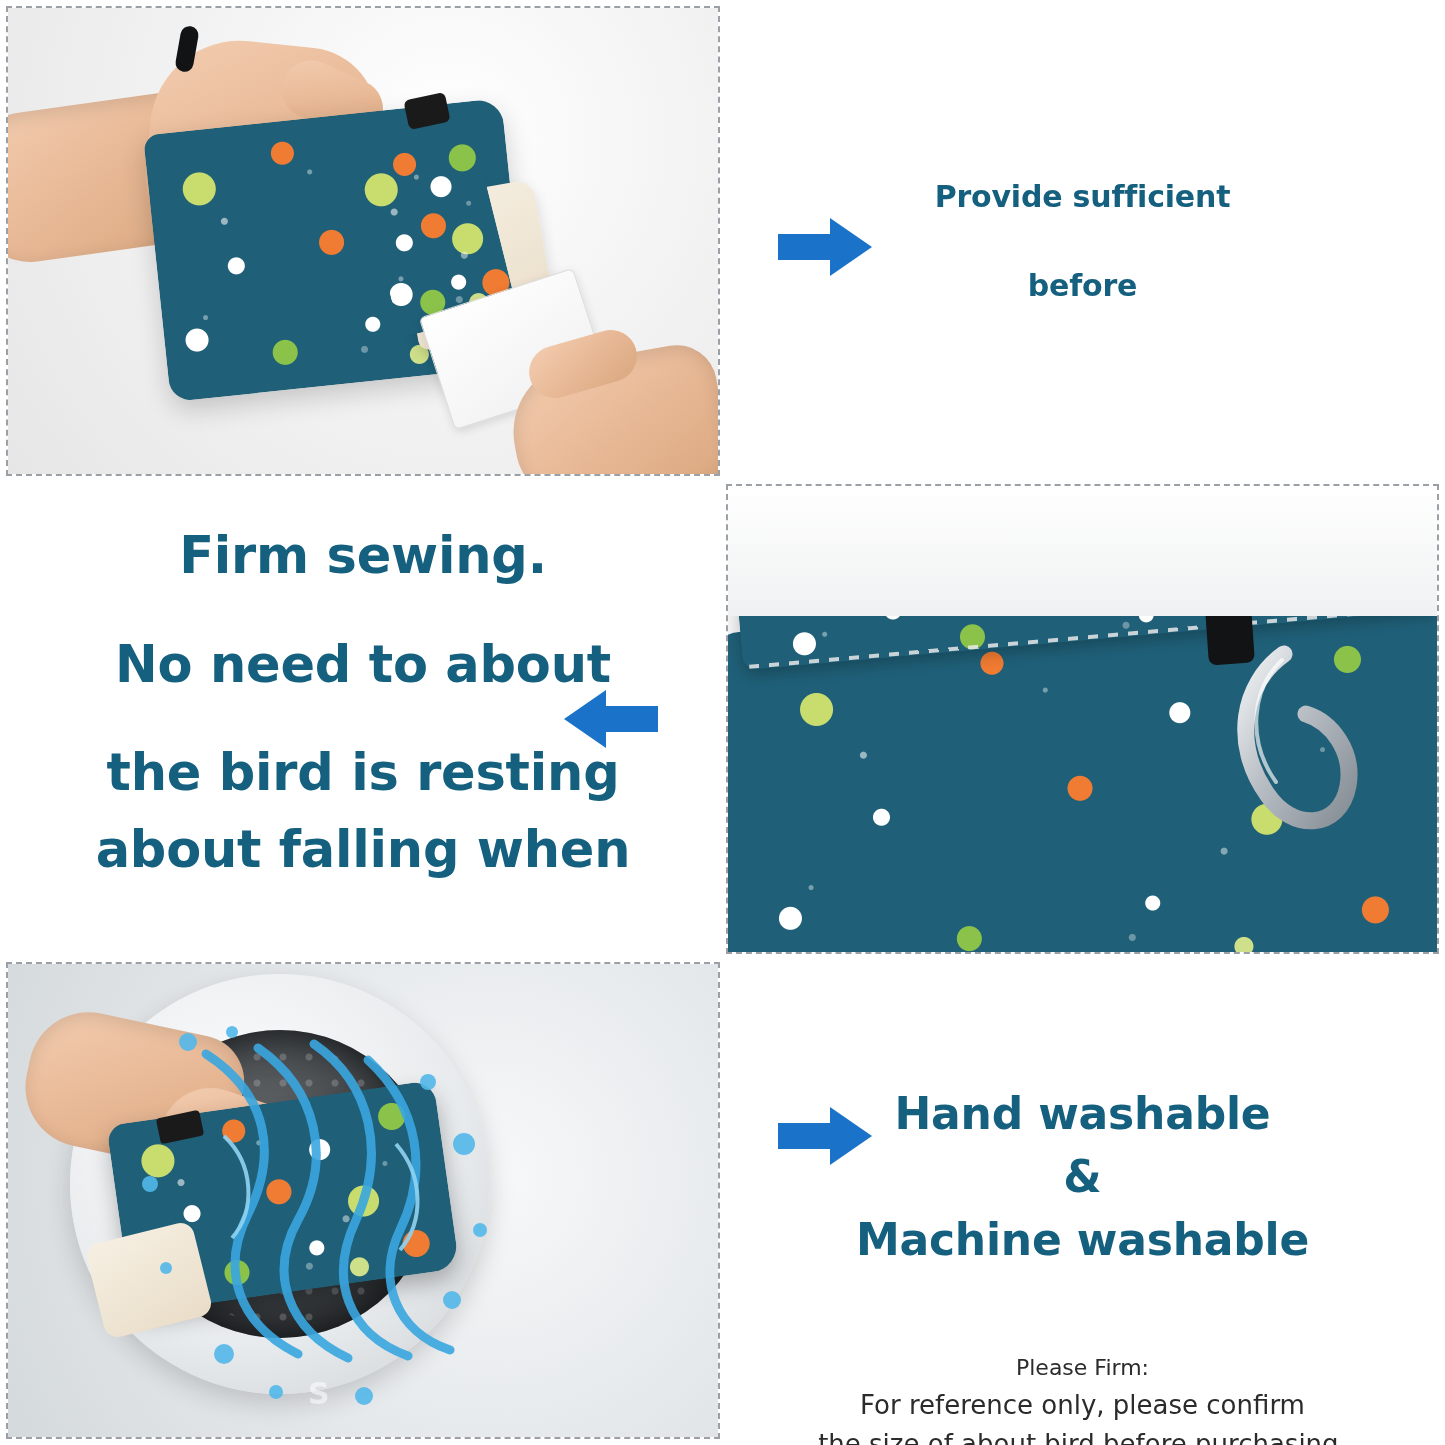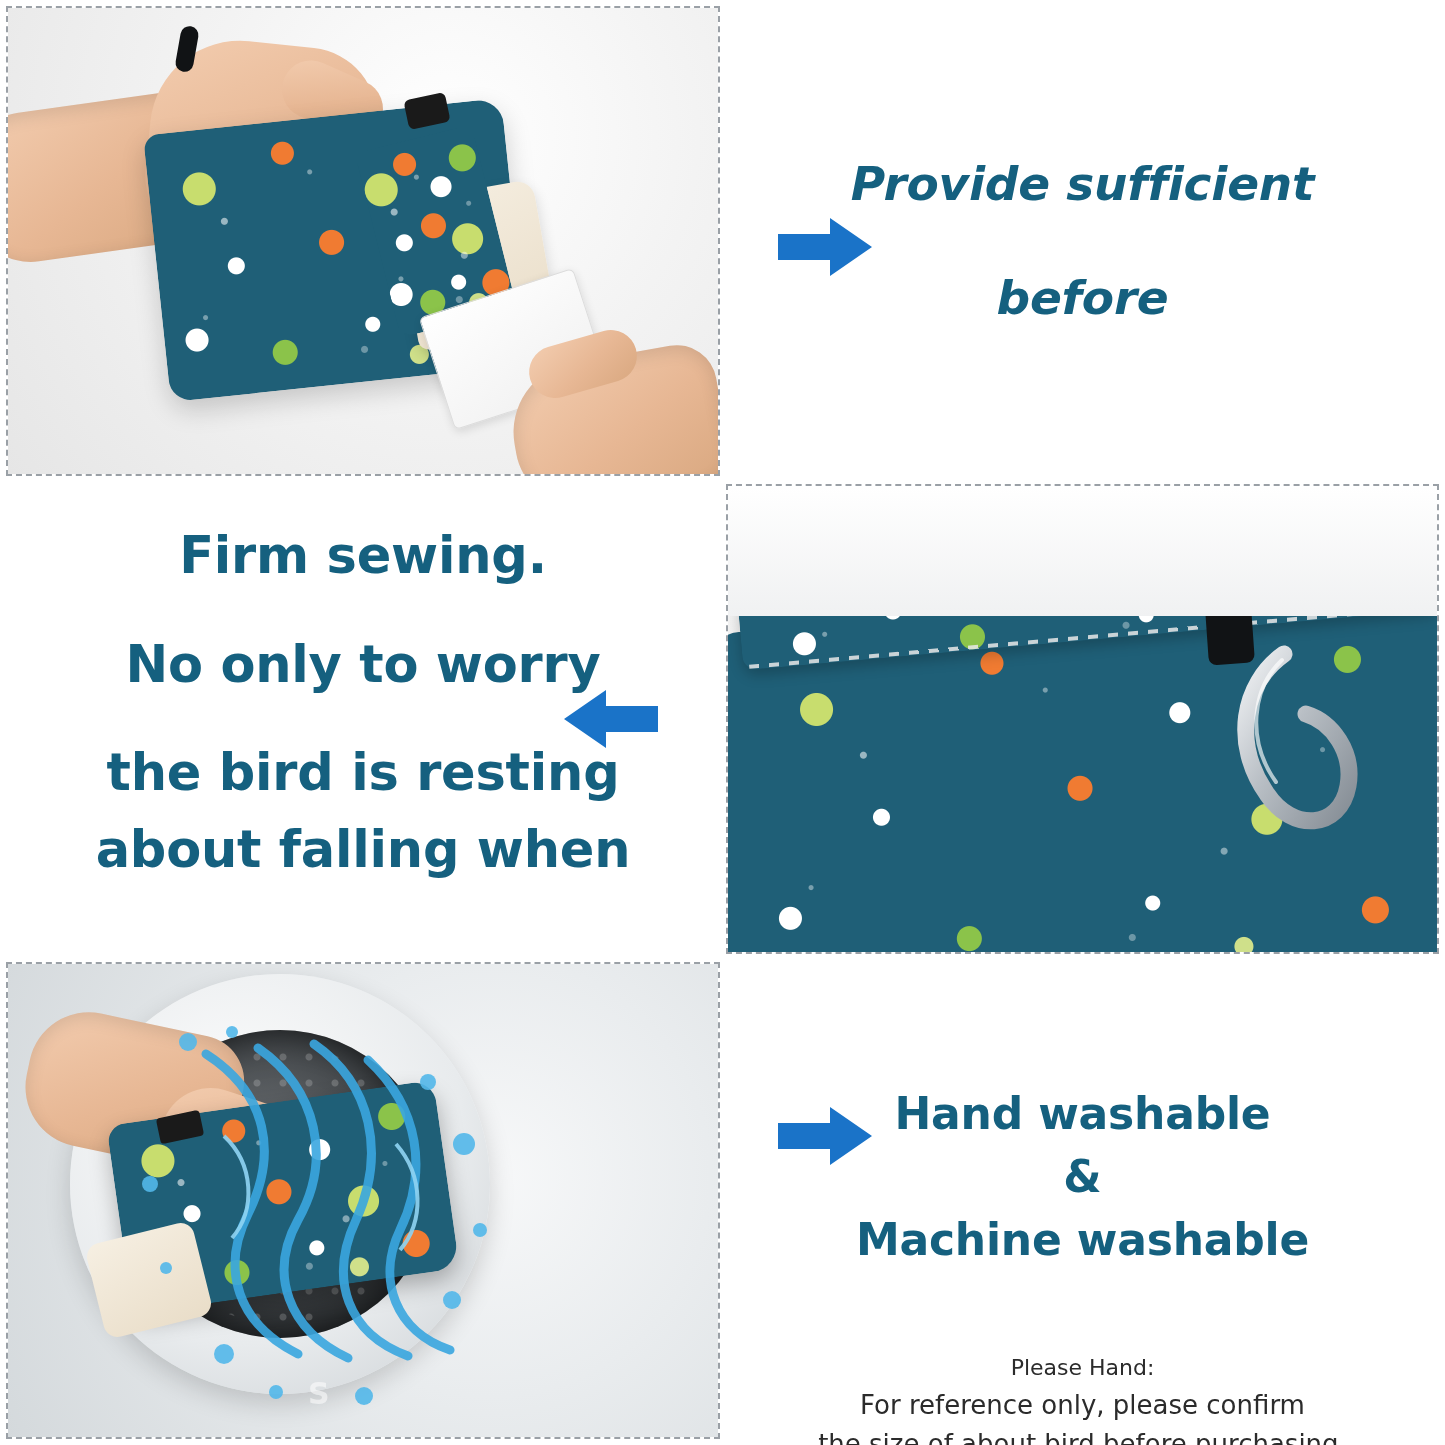--- a/index.html
+++ b/index.html
@@ -39,22 +39,21 @@
     text-align: center;
     color: #165a77;
   }
   .headline {
     font-weight: bold;
     color: #15607f;
     line-height: 1.5;
     letter-spacing: -0.2px;
   }
   .h-top {
-    font-size: 47px;
-    font-style: italic;
+    font-size: 30px;
   }
   .h-left {
     font-size: 51px;
   }
   .h-wash {
     font-size: 44px;
   }
   .amp {
     font-size: 44px;
     font-weight: bold;
@@ -222,21 +221,21 @@
   </div>
 
   <div class="arrow" style="left:778px; top:216px;">
     <svg class="arrow-svg" width="96" height="62" viewBox="0 0 96 62" aria-hidden="true">
       <polygon points="0,18 52,18 52,2 94,31 52,60 52,44 0,44" fill="#1a73c8"></polygon>
     </svg>
   </div>
 
   <div class="cell text-panel" style="left:6px; top:484px; width:714px; height:470px;">
     <div class="headline h-left" style="margin-bottom:32px;">Firm sewing.</div>
-    <div class="headline h-left" style="margin-bottom:32px;">No only to worry</div>
+    <div class="headline h-left" style="margin-bottom:32px;">No need to about</div>
     <div class="headline h-left">the bird is resting</div>
     <div class="headline h-left" style="margin-bottom:32px;">about falling when</div>
   </div>
 
   <div class="arrow" style="left:562px; top:688px;">
     <svg class="arrow-svg" width="96" height="62" viewBox="0 0 96 62" aria-hidden="true">
       <polygon points="96,18 44,18 44,2 2,31 44,60 44,44 96,44" fill="#1a73c8"></polygon>
     </svg>
   </div>
 
@@ -332,21 +331,21 @@
       <div class="watermark" style="left:300px; top:412px;">S</div>
     </div>
   </div>
 
   <div class="cell text-panel" style="left:726px; top:990px; width:713px; height:477px; justify-content:center; padding-top:88px;">
     <div class="headline h-wash">Hand washable</div>
     <div class="amp">&amp;</div>
     <div class="headline h-wash">Machine washable</div>
 
     <div class="note" style="margin-top:78px;">
-      <div class="note-title">Please Hand:</div>
+      <div class="note-title">Please Firm:</div>
       <div class="note-line">For reference only, please confirm</div>
       <div class="note-line">the size of about bird before purchasing.</div>
     </div>
   </div>
 
   <div class="arrow" style="left:778px; top:1105px;">
     <svg class="arrow-svg" width="96" height="62" viewBox="0 0 96 62" aria-hidden="true">
       <polygon points="0,18 52,18 52,2 94,31 52,60 52,44 0,44" fill="#1a73c8"></polygon>
     </svg>
   </div>

